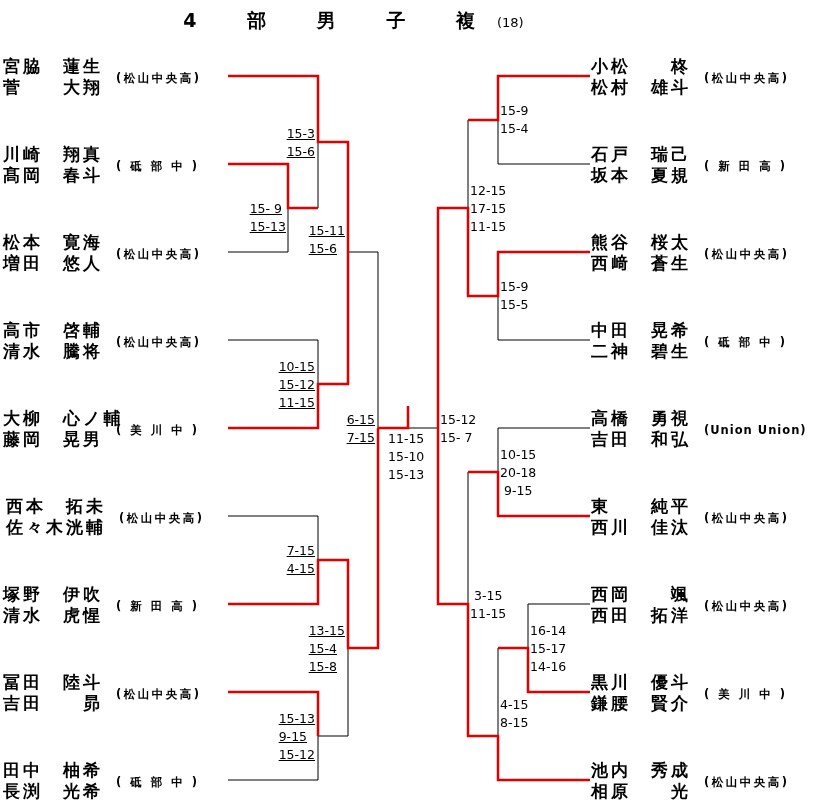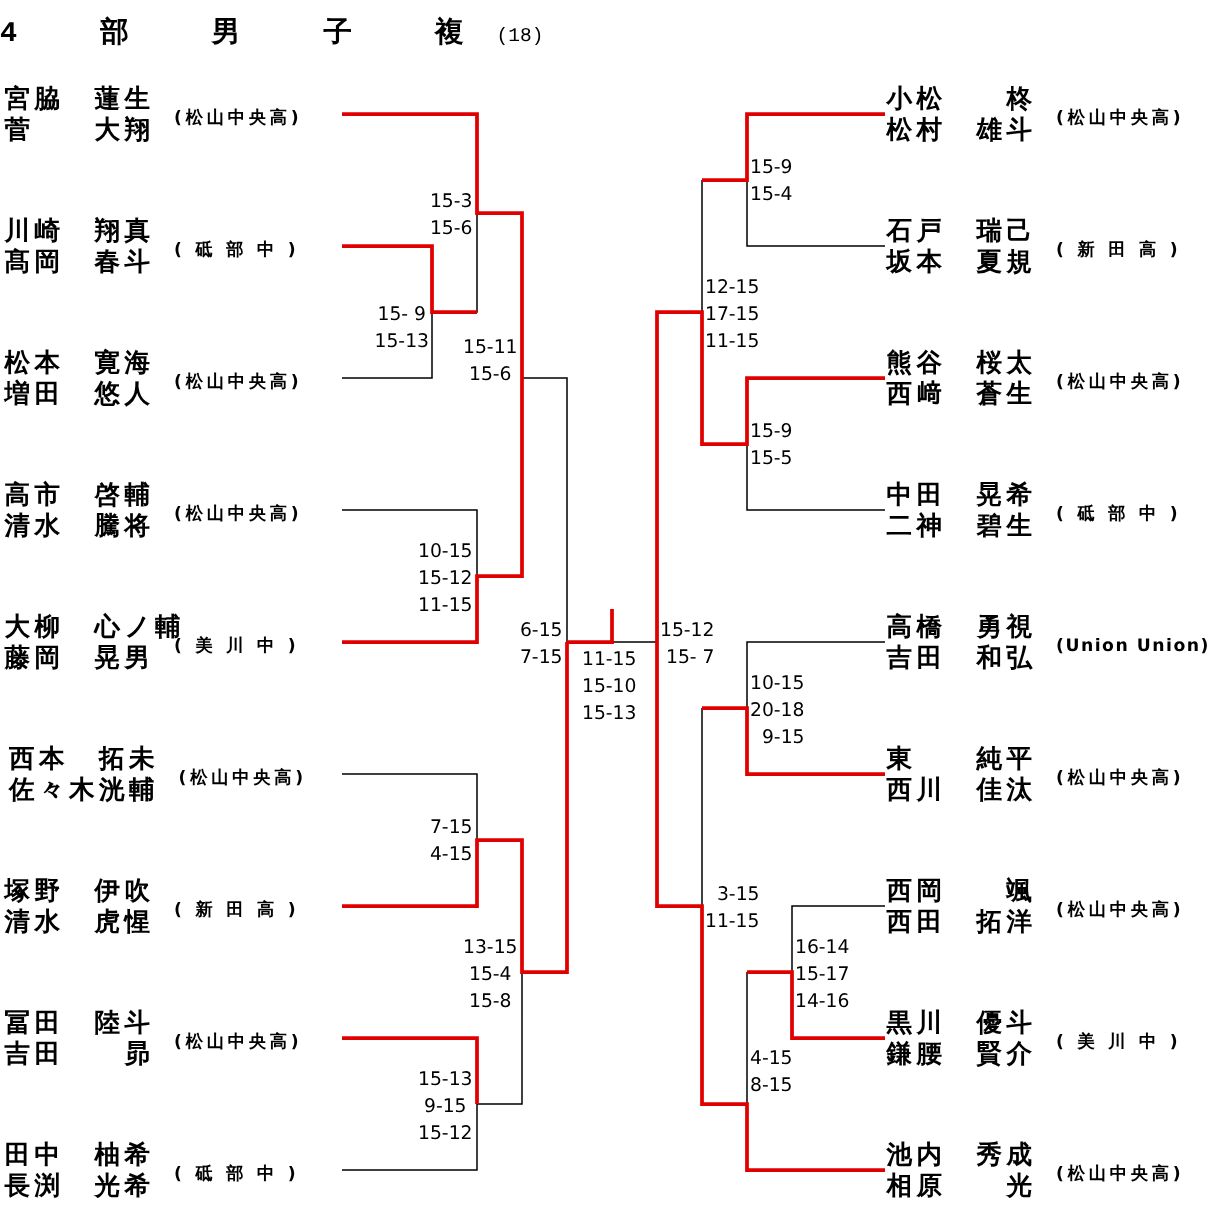--- a/index.html
+++ b/index.html
@@ -1,25 +1,25 @@
 <!DOCTYPE html>
 <html><head>
 <meta charset="utf-8">
 <style>
   html, body { margin:0; padding:0; background:#fff; }
   body { width:817px; height:803px; position:relative; overflow:hidden;
          font-family:"DejaVu Sans", sans-serif; color:#000; }
-  .title { position:absolute; top:8px; left:0; width:707px; 
-           font-size:19px; font-weight:bold; letter-spacing:22px;font-family:Liberation Mono, monospace; }
+  .title { position:absolute; top:8px; left:0; width:707px; text-align:center;
+           font-size:19px; font-weight:bold; letter-spacing:22px; }
   .title .count { font-size:13px; font-weight:normal; letter-spacing:0; }
   .team { position:absolute; font-size:17px; line-height:21px;font-weight:bold; }
   .team .names { display:inline-block; vertical-align:middle; white-space:pre; letter-spacing:3px; }
   .team .school { position:absolute; font-size:11.5px; letter-spacing:2.5px; white-space:pre; top:12px; }
-  .score { position:absolute; font-size:12.5px; line-height:18px; white-space:pre;text-align:right; }
-  .score.r { text-align:center; }
+  .score { position:absolute; font-size:12.5px; line-height:18px; white-space:pre; }
+  .score.r { text-align:left;text-decoration:underline; }
   svg { position:absolute; left:0; top:0; }
 </style>
 </head>
 <body>
 
 <div class="title">
   <span>4 部 男 子 複</span><span class="count">(18)</span>
 </div>
 
 <svg width="817" height="803">

